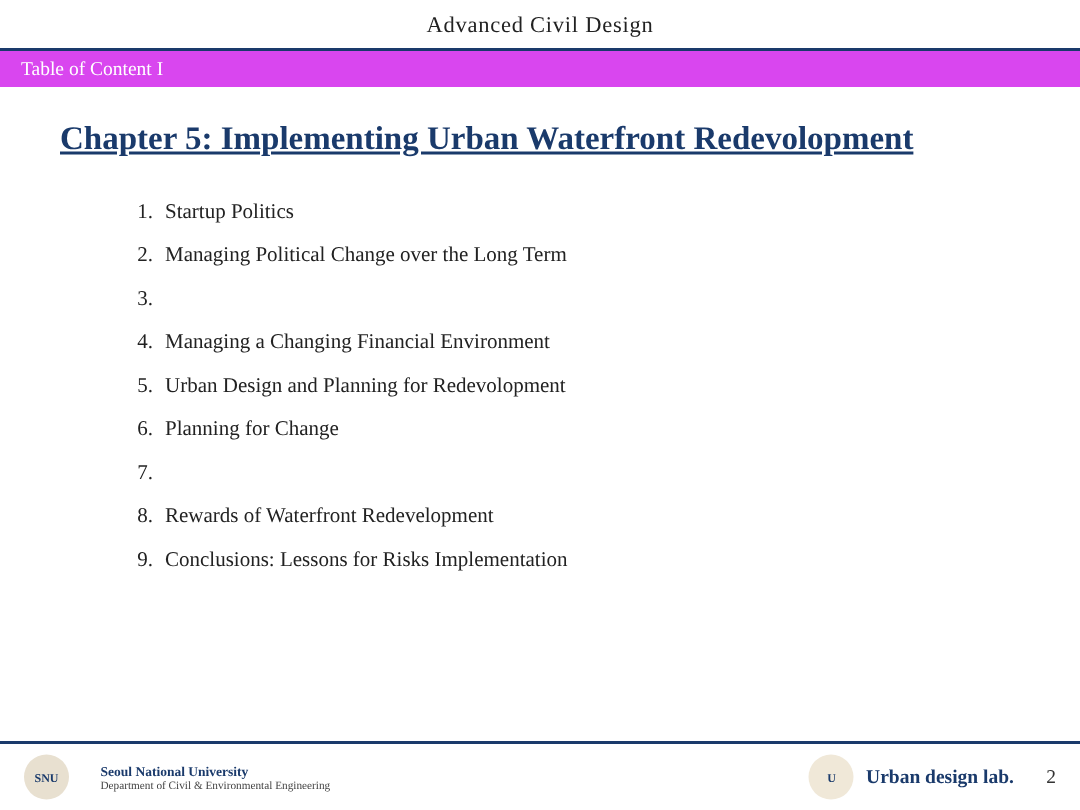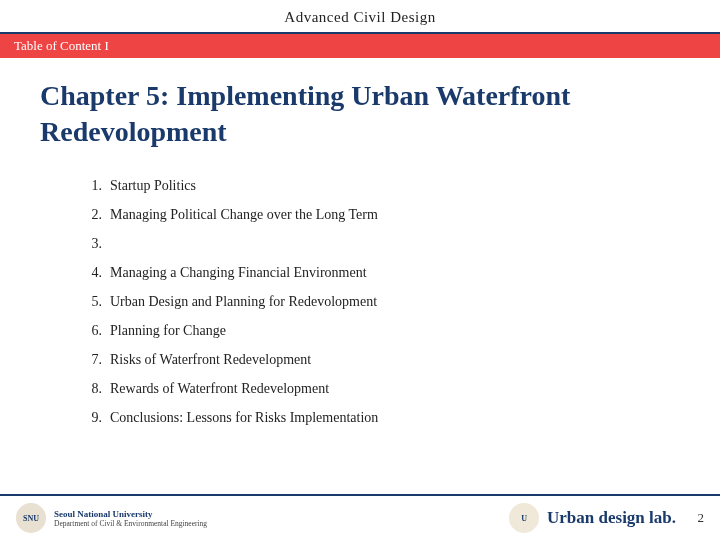--- a/index.html
+++ b/index.html
@@ -27,35 +27,36 @@
 
     .header-title {
       font-size: 15px;
       font-weight: normal;
       color: #222;
       letter-spacing: 0.5px;
     }
 
     
     .toc-banner {
-      background-color: #ef4444;
+      background-color: #d946ef;
       color: #ffffff;
       font-size: 13px;
       padding: 4px 14px;
       margin: 0;
       width: 100%;
     }
 
     
     .chapter-title {
-      font-size: 28px;
+      font-size: 22px;
       font-weight: bold;
       color: #1a3a6b;
       padding: 20px 40px 10px 40px;
       line-height: 1.3;
+      text-decoration: underline;
     }
 
     
     .content-area {
       padding: 10px 60px 10px 80px;
     }
 
     .content-list {
       list-style: none;
       counter-reset: item;
@@ -92,21 +93,21 @@
       border-top: 2px solid #1a3a6b;
       display: flex;
       align-items: center;
       justify-content: space-between;
       padding: 0 16px;
     }
 
     .footer-left {
       display: flex;
       align-items: center;
-      gap: 8px;
+      gap: 21px;
     }
 
     .footer-text-block {
       display: flex;
       flex-direction: column;
     }
 
     .footer-uni-name {
       font-size: 9px;
       font-weight: bold;
@@ -123,21 +124,21 @@
       align-items: center;
       gap: 8px;
     }
 
     .footer-udl-text {
       font-size: 10px;
       color: #1a3a6b;
     }
 
     .footer-udl-text span {
-      font-size: 17px;
+      font-size: 13px;
       font-weight: bold;
       color: #1a3a6b;
       text-align: right;
     }
 
     .footer-page {
       font-size: 13px;
       color: #333;
       min-width: 20px;
       text-align: right;
@@ -203,21 +204,20 @@
       <li>
         <span class="item-number">5.</span>
         <span class="item-text">Urban Design and Planning for Redevolopment</span>
       </li>
       <li>
         <span class="item-number">6.</span>
         <span class="item-text">Planning for Change</span>
       </li>
       <li>
         <span class="item-number">7.</span>
-        <span class="item-text">Risks of Waterfront Redevelopment</span>
       </li>
       <li>
         <span class="item-number">8.</span>
         <span class="item-text">Rewards of Waterfront Redevelopment</span>
       </li>
       <li>
         <span class="item-number">9.</span>
         <span class="item-text">Conclusions: Lessons for Risks Implementation</span>
       </li>
     </ul>

